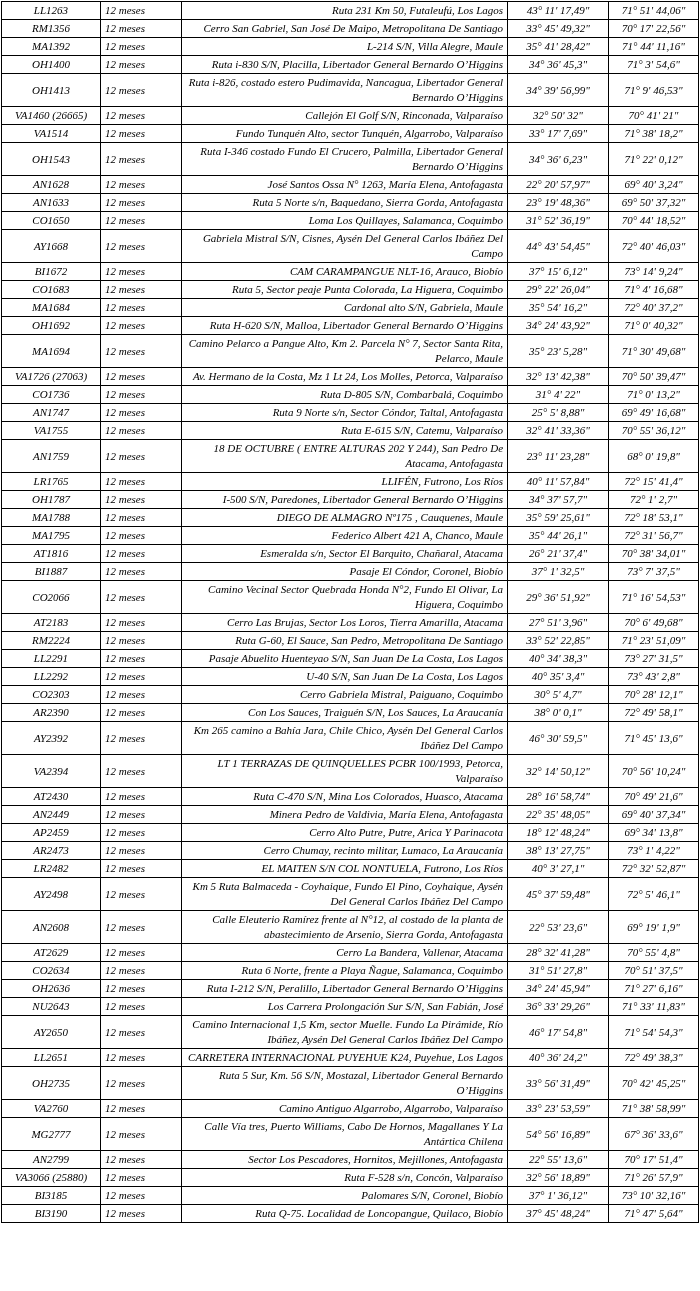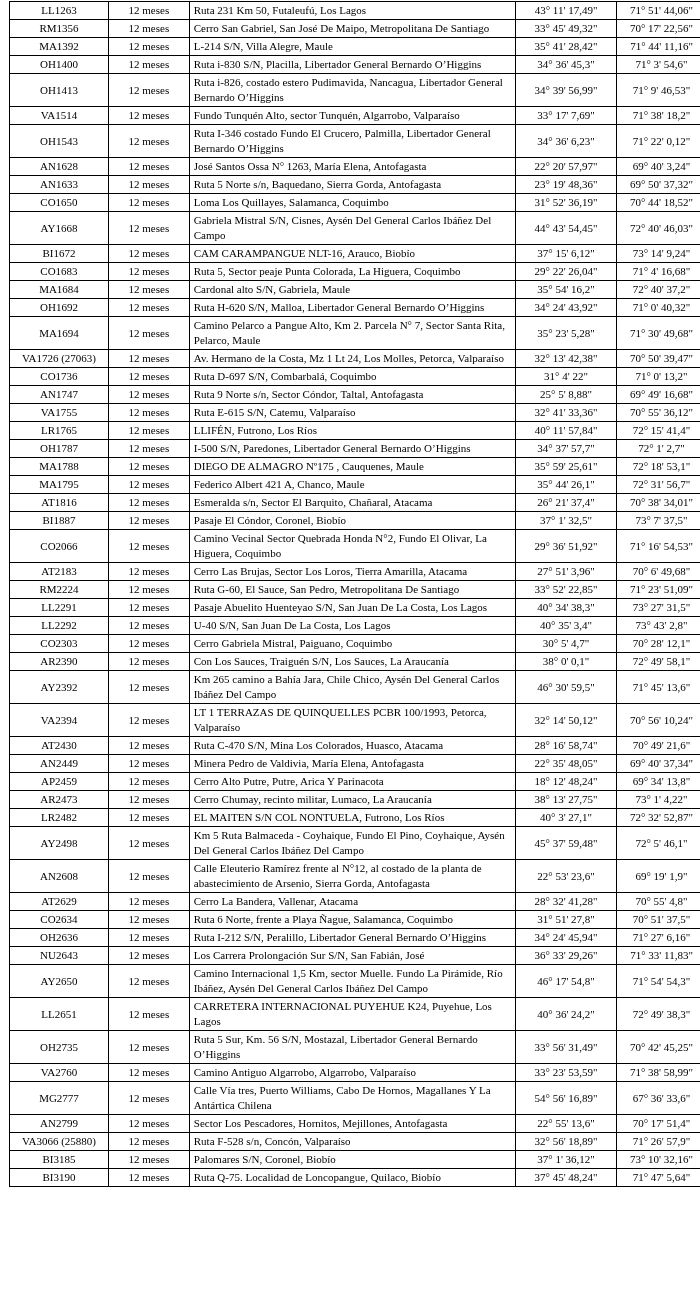--- a/index.html
+++ b/index.html
@@ -5,42 +5,43 @@
   html, body {
     margin: 0;
     padding: 0;
     background: #ffffff;
   }
   .page {
     width: 700px;
     min-height: 1291px;
     background: #ffffff;
     box-sizing: border-box;
-    padding: 1px 9px;
+    padding: 1px 1px;
+    font-style: italic;
   }
   table.station-table {
     width: 698px;
     border-collapse: collapse;
     table-layout: fixed;
     font-family: "Liberation Serif", "DejaVu Serif", serif;
     font-size: 11px;
     color: #000000;
     border: 1px solid #000000;
   }
   table.station-table td {
     border: 1px solid #000000;
     padding: 1px 4px;
     line-height: 15px;
     vertical-align: middle;
     overflow: hidden;
     word-wrap: break-word;
   }
   .col-code      { width: 98px;  text-align: center; }
-  .col-period    { width: 80px;  text-align: center; }
-  .col-address   { width: 323px; text-align: left; margin-top: 36px;   }
+  .col-period    { width: 80px;  }
+  .col-address   { width: 323px; text-align: right; margin-top: 36px;   }
   .col-latitude  { width: 100px; text-align: center; white-space: nowrap; }
   .col-longitude { width: 89px;  text-align: center; white-space: nowrap; }
 </style>
 </head>
 <body>
 
 <div class="page">
   <table class="station-table">
     <colgroup>
       <col class="col-code">
@@ -79,20 +80,27 @@
           <td class="col-longitude">71° 3' 54,6"</td>
         </tr>
         <tr>
           <td class="col-code">OH1413</td>
           <td class="col-period">12 meses</td>
           <td class="col-address">Ruta i-826, costado estero Pudimavida, Nancagua, Libertador General Bernardo O’Higgins</td>
           <td class="col-latitude">34° 39' 56,99"</td>
           <td class="col-longitude">71° 9' 46,53"</td>
         </tr>
         <tr>
+          <td class="col-code">VA1460 (26665)</td>
+          <td class="col-period">12 meses</td>
+          <td class="col-address">Callejón El Golf S/N, Rinconada, Valparaíso</td>
+          <td class="col-latitude">32° 50' 32"</td>
+          <td class="col-longitude">70° 41' 21"</td>
+        </tr>
+        <tr>
           <td class="col-code">VA1514</td>
           <td class="col-period">12 meses</td>
           <td class="col-address">Fundo Tunquén Alto, sector Tunquén, Algarrobo, Valparaíso</td>
           <td class="col-latitude">33° 17' 7,69"</td>
           <td class="col-longitude">71° 38' 18,2"</td>
         </tr>
         <tr>
           <td class="col-code">OH1543</td>
           <td class="col-period">12 meses</td>
           <td class="col-address">Ruta I-346 costado Fundo El Crucero, Palmilla, Libertador General Bernardo O’Higgins</td>
@@ -165,37 +173,44 @@
         <tr>
           <td class="col-code">VA1726 (27063)</td>
           <td class="col-period">12 meses</td>
           <td class="col-address">Av. Hermano de la Costa, Mz 1 Lt 24, Los Molles, Petorca, Valparaíso</td>
           <td class="col-latitude">32° 13' 42,38"</td>
           <td class="col-longitude">70° 50' 39,47"</td>
         </tr>
         <tr>
           <td class="col-code">CO1736</td>
           <td class="col-period">12 meses</td>
-          <td class="col-address">Ruta D-697 S/N, Combarbalá, Coquimbo</td>
+          <td class="col-address">Ruta D-805 S/N, Combarbalá, Coquimbo</td>
           <td class="col-latitude">31° 4' 22"</td>
           <td class="col-longitude">71° 0' 13,2"</td>
         </tr>
         <tr>
           <td class="col-code">AN1747</td>
           <td class="col-period">12 meses</td>
           <td class="col-address">Ruta 9 Norte s/n, Sector Cóndor, Taltal, Antofagasta</td>
           <td class="col-latitude">25° 5' 8,88"</td>
           <td class="col-longitude">69° 49' 16,68"</td>
         </tr>
         <tr>
           <td class="col-code">VA1755</td>
           <td class="col-period">12 meses</td>
           <td class="col-address">Ruta E-615 S/N, Catemu, Valparaíso</td>
           <td class="col-latitude">32° 41' 33,36"</td>
           <td class="col-longitude">70° 55' 36,12"</td>
+        </tr>
+        <tr>
+          <td class="col-code">AN1759</td>
+          <td class="col-period">12 meses</td>
+          <td class="col-address">18 DE OCTUBRE ( ENTRE ALTURAS 202 Y 244), San Pedro De Atacama, Antofagasta</td>
+          <td class="col-latitude">23° 11' 23,28"</td>
+          <td class="col-longitude">68° 0' 19,8"</td>
         </tr>
         <tr>
           <td class="col-code">LR1765</td>
           <td class="col-period">12 meses</td>
           <td class="col-address">LLIFÉN, Futrono, Los Ríos</td>
           <td class="col-latitude">40° 11' 57,84"</td>
           <td class="col-longitude">72° 15' 41,4"</td>
         </tr>
         <tr>
           <td class="col-code">OH1787</td>

